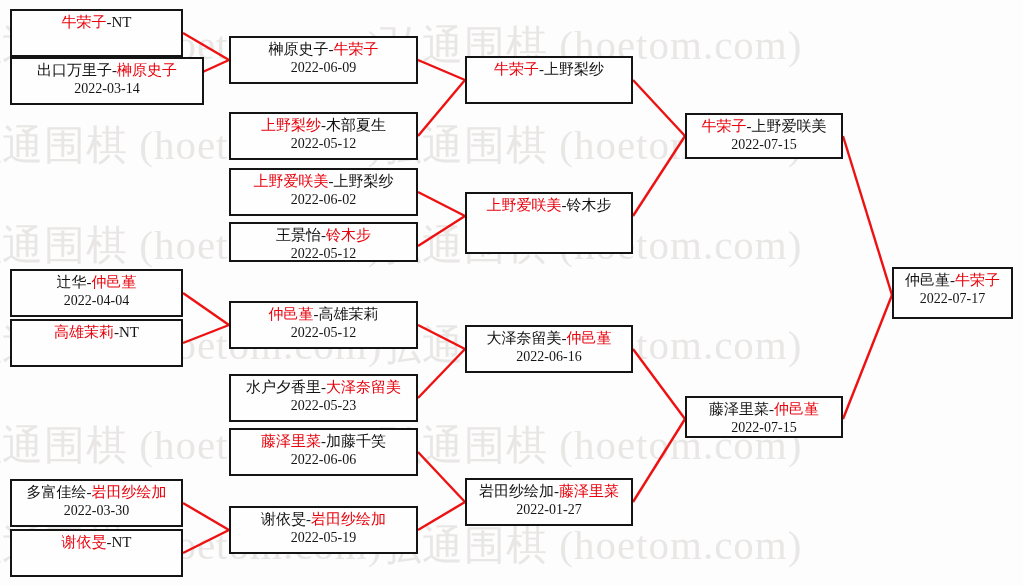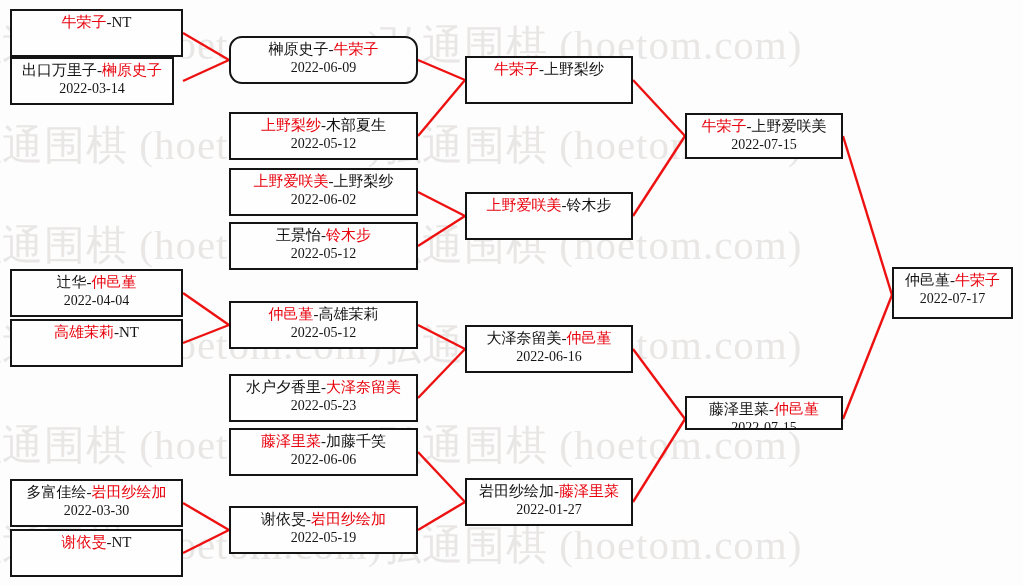--- a/index.html
+++ b/index.html
@@ -107,44 +107,44 @@
       <line x1="633" y1="349" x2="685" y2="419" stroke="#ee1111" stroke-width="2.4"></line>
       <line x1="633" y1="502" x2="685" y2="419" stroke="#ee1111" stroke-width="2.4"></line>
       <line x1="843" y1="136" x2="892" y2="295" stroke="#ee1111" stroke-width="2.4"></line>
       <line x1="843" y1="419" x2="892" y2="295" stroke="#ee1111" stroke-width="2.4"></line>
     </svg>
 
   <div id="nodes">
       <div class="node" style="left: 10px; top: 9px; width: 173px; height: 48px; border-color: rgb(20, 20, 20);">
         <div class="players"><span class="w" style="color: rgb(232, 0, 11);">牛荣子</span><span class="sep">-</span><span class="l" style="color: rgb(17, 17, 17);">NT</span></div>
       </div>
-      <div class="node" style="left: 10px; top: 57px; width: 164px; height: 48px; border-color: rgb(20, 20, 20);">
+      <div class="node" style="left: 10px; top: 57px; width: 194px; height: 48px; border-color: rgb(20, 20, 20);">
         <div class="players"><span class="l" style="color: rgb(17, 17, 17);">出口万里子</span><span class="sep">-</span><span class="w" style="color: rgb(232, 0, 11);">榊原史子</span></div>
         <div class="date">2022-03-14</div>
       </div>
-      <div class="node" style="left: 229px; top: 36px; width: 189px; height: 48px; border-color: rgb(20, 20, 20); border-radius: 13px;">
+      <div class="node" style="left: 229px; top: 36px; width: 189px; height: 48px; border-color: rgb(20, 20, 20);">
         <div class="players"><span class="l" style="color: rgb(17, 17, 17);">榊原史子</span><span class="sep">-</span><span class="w" style="color: rgb(232, 0, 11);">牛荣子</span></div>
         <div class="date">2022-06-09</div>
       </div>
       <div class="node" style="left: 229px; top: 112px; width: 189px; height: 48px; border-color: rgb(20, 20, 20);">
         <div class="players"><span class="w" style="color: rgb(232, 0, 11);">上野梨纱</span><span class="sep">-</span><span class="l" style="color: rgb(17, 17, 17);">木部夏生</span></div>
         <div class="date">2022-05-12</div>
       </div>
       <div class="node" style="left: 229px; top: 168px; width: 189px; height: 48px; border-color: rgb(20, 20, 20);">
         <div class="players"><span class="w" style="color: rgb(232, 0, 11);">上野爱咲美</span><span class="sep">-</span><span class="l" style="color: rgb(17, 17, 17);">上野梨纱</span></div>
         <div class="date">2022-06-02</div>
       </div>
-      <div class="node" style="left: 229px; top: 222px; width: 189px; height: 48px; border-color: rgb(20, 20, 20);">
+      <div class="node" style="left: 229px; top: 222px; width: 189px; height: 40px; border-color: rgb(20, 20, 20);">
         <div class="players"><span class="l" style="color: rgb(17, 17, 17);">王景怡</span><span class="sep">-</span><span class="w" style="color: rgb(232, 0, 11);">铃木步</span></div>
         <div class="date">2022-05-12</div>
       </div>
       <div class="node" style="left: 465px; top: 56px; width: 168px; height: 48px; border-color: rgb(20, 20, 20);">
         <div class="players"><span class="w" style="color: rgb(232, 0, 11);">牛荣子</span><span class="sep">-</span><span class="l" style="color: rgb(17, 17, 17);">上野梨纱</span></div>
       </div>
-      <div class="node" style="left: 465px; top: 192px; width: 168px; height: 48px; border-color: rgb(20, 20, 20); gap: 48px;">
+      <div class="node" style="left: 465px; top: 192px; width: 168px; height: 62px; border-color: rgb(20, 20, 20); gap: 48px;">
         <div class="players"><span class="w" style="color: rgb(232, 0, 11);">上野爱咲美</span><span class="sep">-</span><span class="l" style="color: rgb(17, 17, 17);">铃木步</span></div>
         <div class="date">2022-06-30</div>
       </div>
       <div class="node" style="left: 685px; top: 113px; width: 158px; height: 46px; border-color: rgb(20, 20, 20);">
         <div class="players"><span class="w" style="color: rgb(232, 0, 11);">牛荣子</span><span class="sep">-</span><span class="l" style="color: rgb(17, 17, 17);">上野爱咲美</span></div>
         <div class="date">2022-07-15</div>
       </div>
       <div class="node" style="left: 10px; top: 269px; width: 173px; height: 48px; border-color: rgb(20, 20, 20);">
         <div class="players"><span class="l" style="color: rgb(17, 17, 17);">辻华</span><span class="sep">-</span><span class="w" style="color: rgb(232, 0, 11);">仲邑堇</span></div>
         <div class="date">2022-04-04</div>
@@ -176,21 +176,21 @@
         <div class="date">2022-05-19</div>
       </div>
       <div class="node" style="left: 465px; top: 325px; width: 168px; height: 48px; border-color: rgb(20, 20, 20);">
         <div class="players"><span class="l" style="color: rgb(17, 17, 17);">大泽奈留美</span><span class="sep">-</span><span class="w" style="color: rgb(232, 0, 11);">仲邑堇</span></div>
         <div class="date">2022-06-16</div>
       </div>
       <div class="node" style="left: 465px; top: 478px; width: 168px; height: 48px; border-color: rgb(20, 20, 20);">
         <div class="players"><span class="l" style="color: rgb(17, 17, 17);">岩田纱绘加</span><span class="sep">-</span><span class="w" style="color: rgb(232, 0, 11);">藤泽里菜</span></div>
         <div class="date">2022-01-27</div>
       </div>
-      <div class="node" style="left: 685px; top: 396px; width: 158px; height: 34px; border-color: rgb(20, 20, 20);">
+      <div class="node" style="left: 685px; top: 396px; width: 158px; height: 42px; border-color: rgb(20, 20, 20);">
         <div class="players"><span class="l" style="color: rgb(17, 17, 17);">藤泽里菜</span><span class="sep">-</span><span class="w" style="color: rgb(232, 0, 11);">仲邑堇</span></div>
         <div class="date">2022-07-15</div>
       </div>
       <div class="node" style="left: 892px; top: 267px; width: 121px; height: 52px; border-color: rgb(20, 20, 20);">
         <div class="players"><span class="l" style="color: rgb(17, 17, 17);">仲邑堇</span><span class="sep">-</span><span class="w" style="color: rgb(232, 0, 11);">牛荣子</span></div>
         <div class="date">2022-07-17</div>
       </div>
     </div>
 
 </div>

